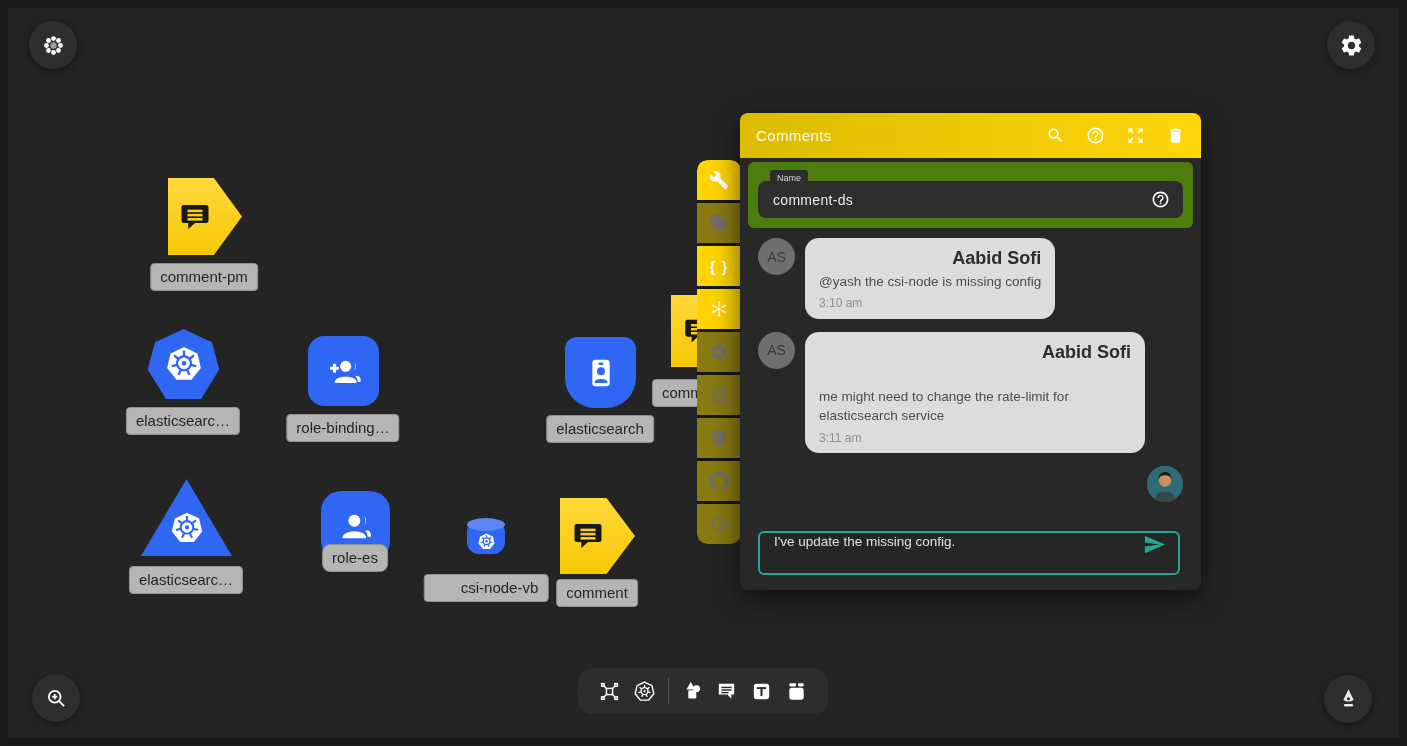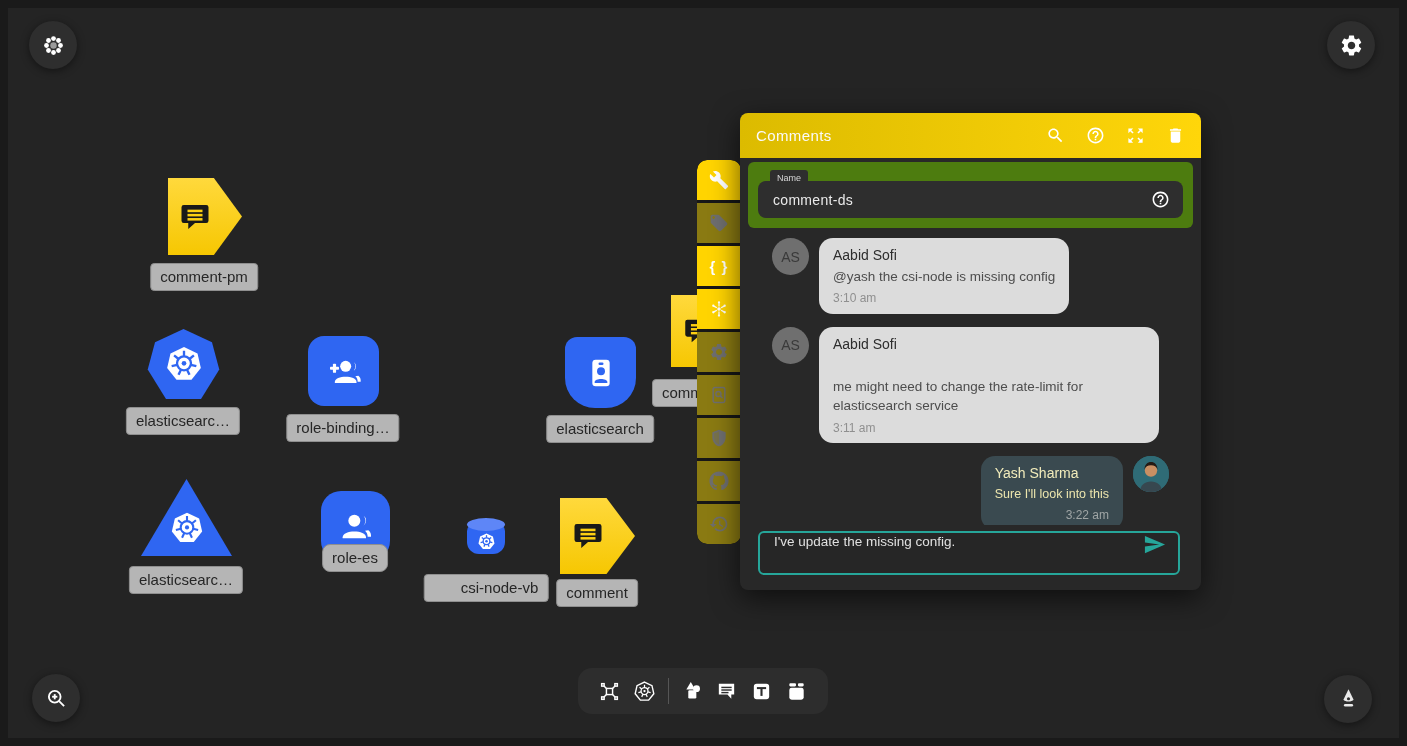--- a/index.html
+++ b/index.html
@@ -52,28 +52,28 @@
   .hbtn{background:none;border:none;padding:0;cursor:pointer;display:flex;}
   .hbtn svg{width:19px;height:19px;fill:#fff;}
 
   .name-section{margin:4px 8px 6px;background:#4d7c0f;border-radius:6px;padding:19px 10px 10px;position:relative;}
   .name-chip{position:absolute;top:8px;left:22px;background:#2e2e2e;color:#d6d6d6;font-size:9px;
              padding:3px 7px;border-radius:3px 3px 0 0;z-index:2;}
   .name-input-wrap{background:#2e2e2e;border-radius:8px;height:37px;display:flex;align-items:center;padding:0 13px;}
   .name-input{flex:1;background:transparent;border:none;outline:none;color:#eaeaea;font-size:14px;letter-spacing:.3px;}
   .name-input-wrap svg{width:19px;height:19px;fill:#fff;}
 
-  .messages{flex:1;padding:4px 32px 0;overflow:hidden;}
+  .messages{flex:1;padding:4px 18px 0;overflow:hidden;}
   .msg-row{display:flex;gap:10px;margin-bottom:13px;align-items:flex-start;}
   .msg-row.right{justify-content:flex-end;}
   .avatar{width:37px;height:37px;border-radius:50%;background:#6f6f6f;color:#3a3a3a;display:flex;
           align-items:center;justify-content:center;font-size:14px;flex:0 0 37px;}
   .avatar.photo{background:#2f6b76;overflow:hidden;width:36px;height:36px;flex:0 0 36px;}
   .bubble{background:#dcdcdc;border-radius:14px;padding:9px 14px 8px;max-width:345px;}
-  .bubble .author{font-size:14px;font-weight:normal;color:#2d2d2d;line-height:1.25;}
+  .bubble .author{font-size:18px;font-weight:bold;color:#2d2d2d;line-height:1.25;text-align:right;}
   .bubble .text{font-size:13.5px;color:#4d4d4d;margin-top:3px;line-height:1.4;}
   .bubble.gap-lg .text{margin-top:25px;}
   .bubble .time{font-size:12px;color:#8f8f8f;margin-top:6px;line-height:1.1;}
   .bubble.dark{background:#3a4a50;}
   .bubble.dark .author{color:#f2ecbb;}
   .bubble.dark .text{color:#ece5ad;white-space:nowrap;font-size:12.5px;}
   .bubble.dark .time{color:#9fa5a5;text-align:right;}
 
   .composer{flex:0 0 44px;margin:6px 21px 15px 18px;border:2px solid #26a69a;border-radius:6px;
             display:flex;align-items:flex-start;padding:0 12px;background:#262626;}
@@ -368,25 +368,20 @@
       </div>
       <div class="msg-row">
         <div class="avatar">AS</div>
         <div class="bubble gap-lg" style="width:340px;">
           <div class="author">Aabid Sofi</div>
           <div class="text">me might need to change the rate-limit for elasticsearch service</div>
           <div class="time">3:11 am</div>
         </div>
       </div>
       <div class="msg-row right">
-        <div class="bubble dark">
-          <div class="author">Yash Sharma</div>
-          <div class="text">Sure I'll look into this</div>
-          <div class="time">3:22 am</div>
-        </div>
         <div class="avatar photo">
           <svg viewBox="0 0 36 36" width="36" height="36">
             <rect width="36" height="36" fill="#2f6b76"></rect>
             <circle cx="18" cy="14.5" r="6.2" fill="#c98f63"></circle>
             <path d="M11.5 13.5c0-5 3-7.5 6.5-7.5s6.5 2.5 6.5 7.5c-1-3-3-4.3-6.5-4.3s-5.5 1.3-6.5 4.3z" fill="#241a14"></path>
             <path d="M7 36c0-7 5-10.5 11-10.5S29 29 29 36z" fill="#37474f"></path>
           </svg>
         </div>
       </div>
     </div>

